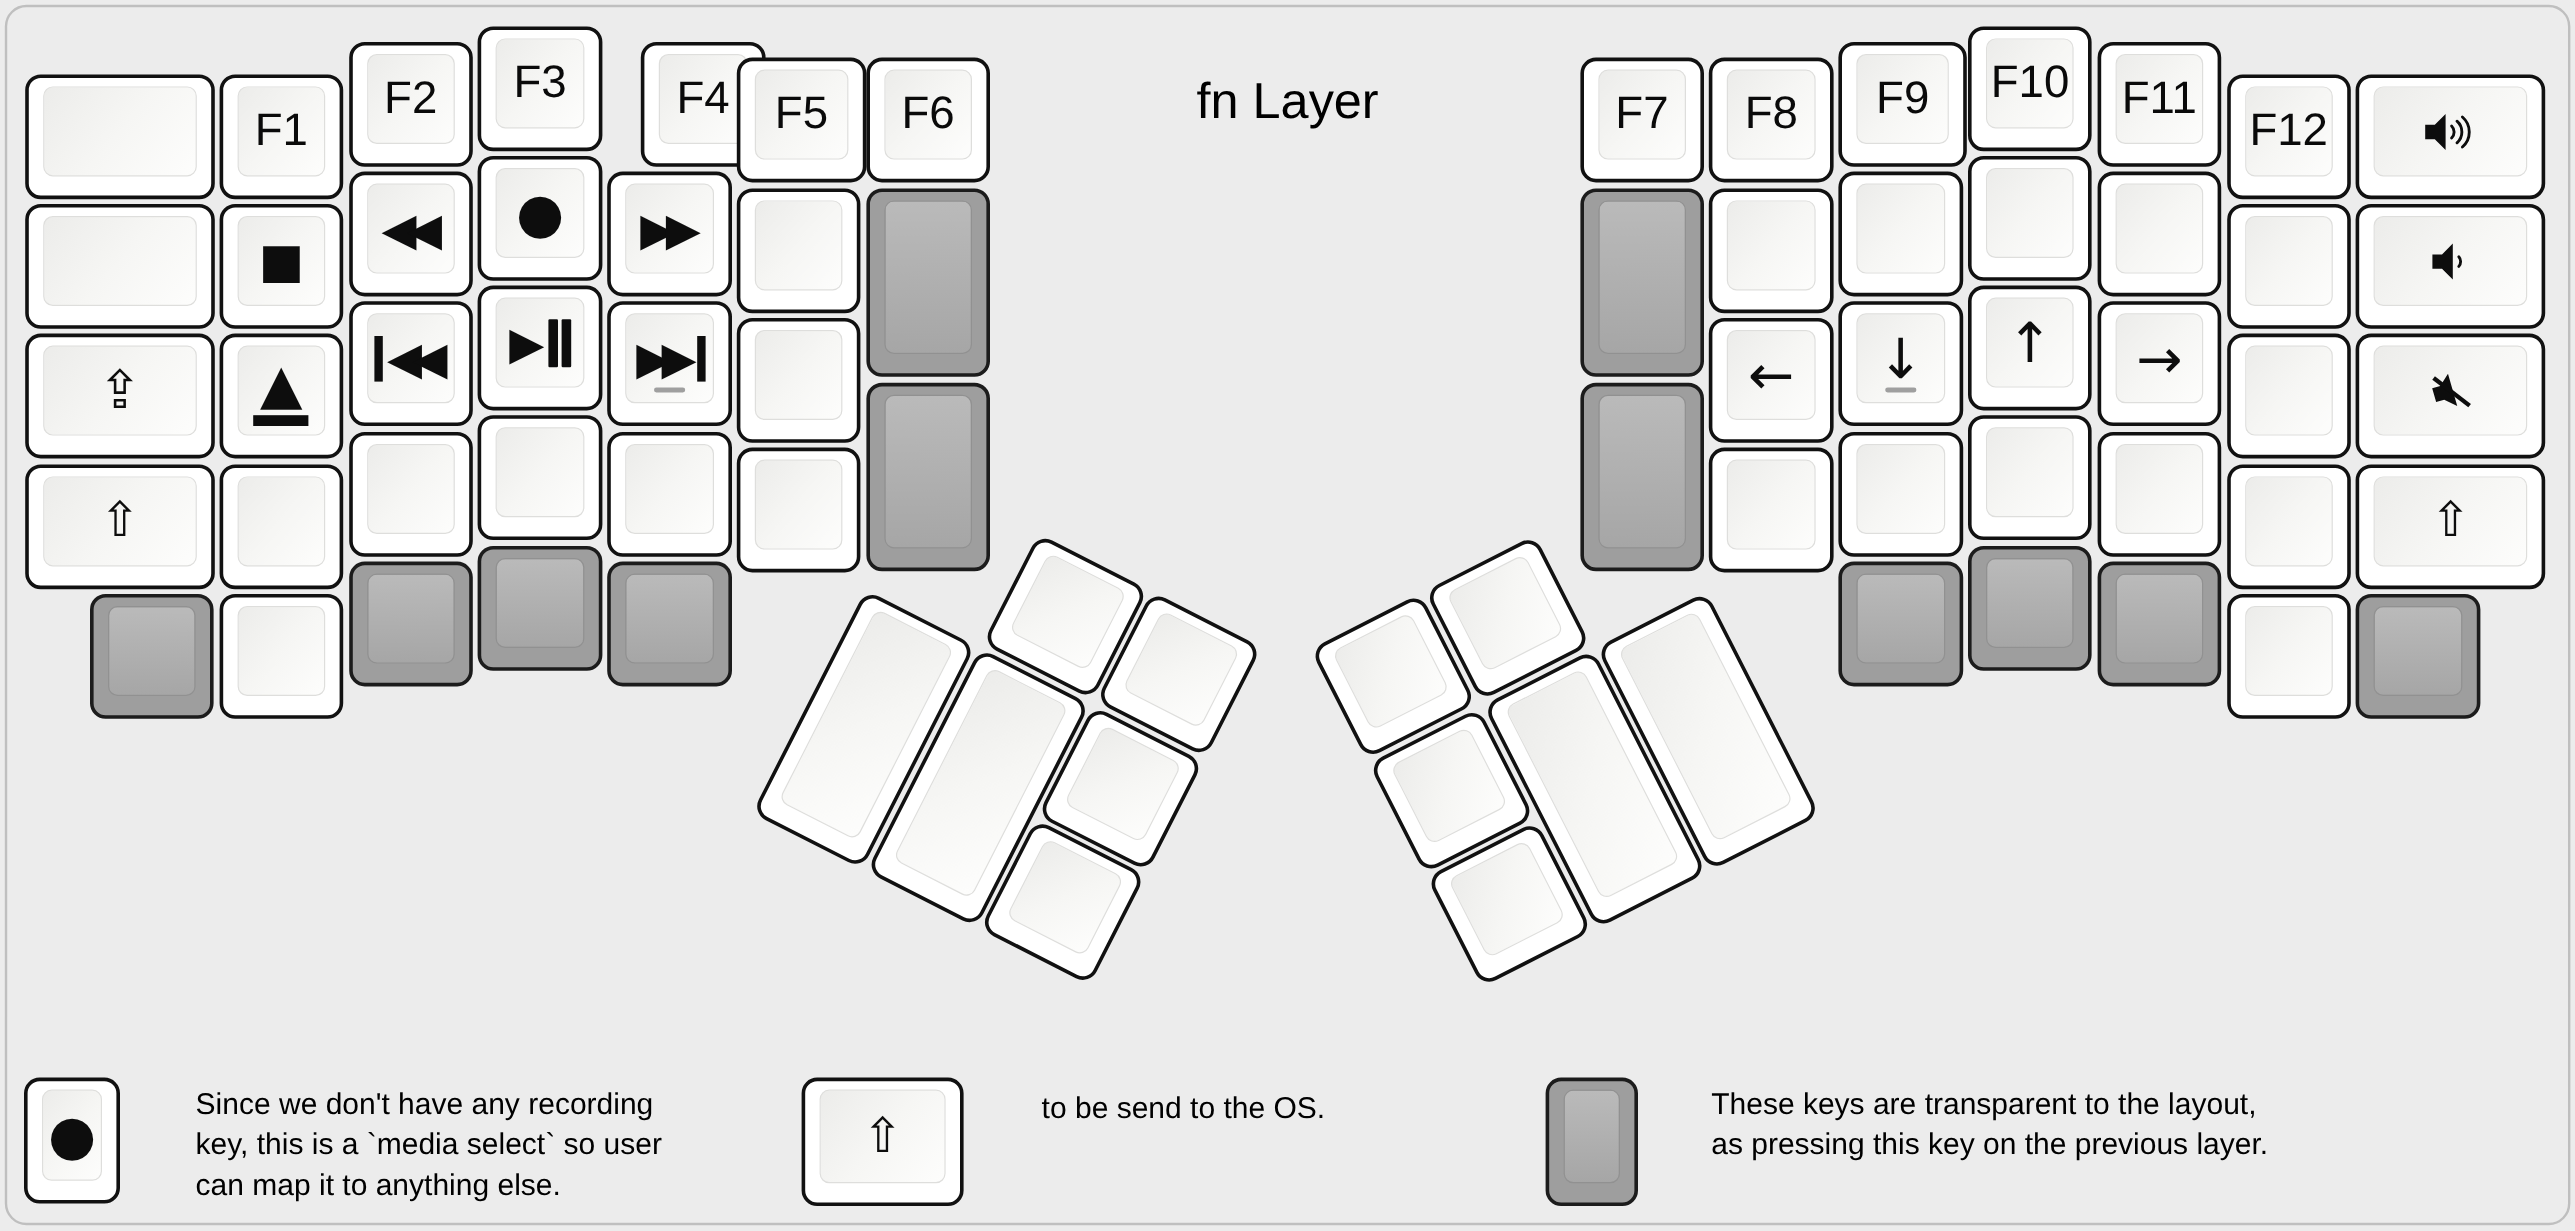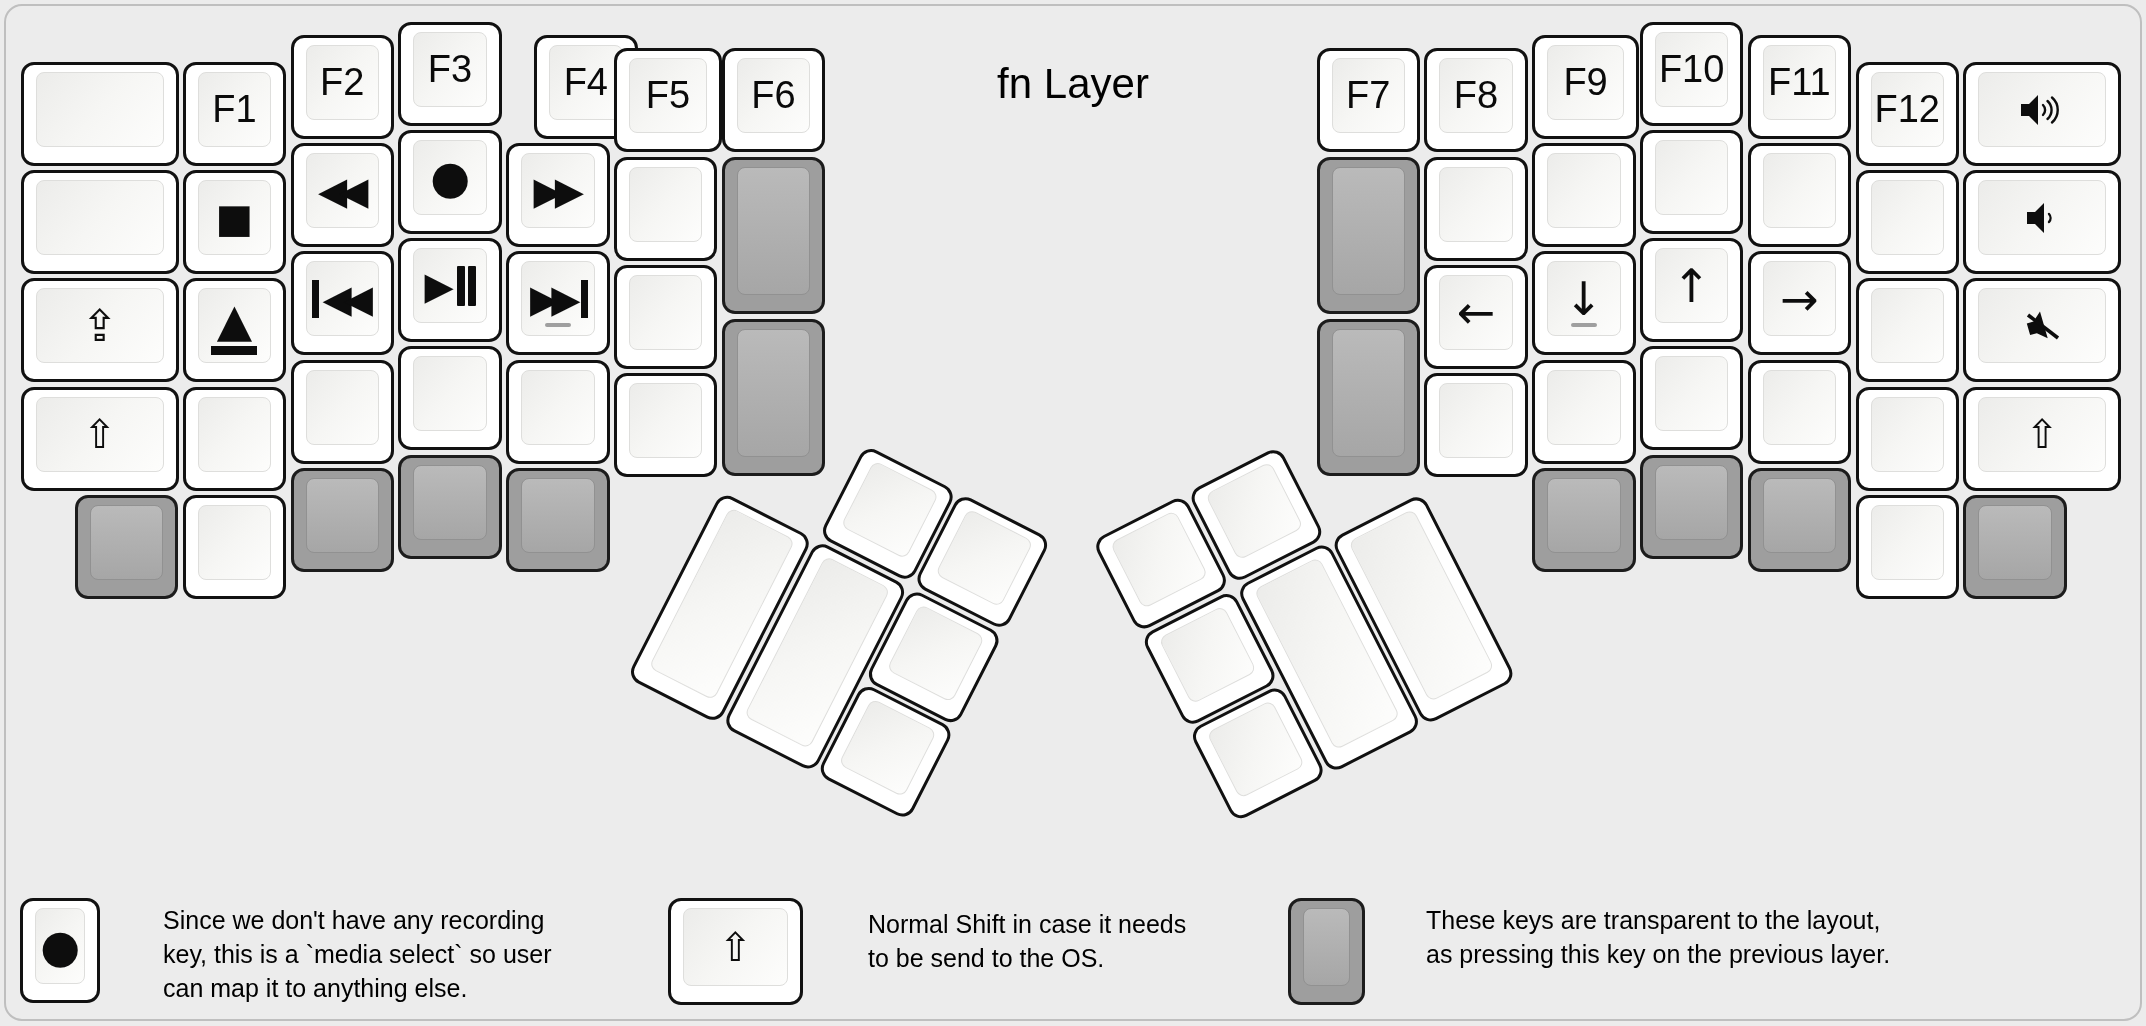--- a/index.html
+++ b/index.html
@@ -381,20 +381,19 @@
         <div class="surface"></div>
       </div>
     </div>
 
   <div class="legend-text" style="left:115px;top:903px">
     <div>Since we don't have any recording</div>
     <div>key, this is a `media select` so user</div>
     <div>can map it to anything else.</div>
   </div>
   <div class="legend-text" style="left:820px;top:907px">
-    <div>Normal Shift in case it needs</div>
     <div>to be send to the OS.</div>
   </div>
   <div class="legend-text" style="left:1378px;top:903px">
     <div>These keys are transparent to the layout,</div>
     <div>as pressing this key on the previous layer.</div>
   </div>
 </div>
 
 </body></html>

